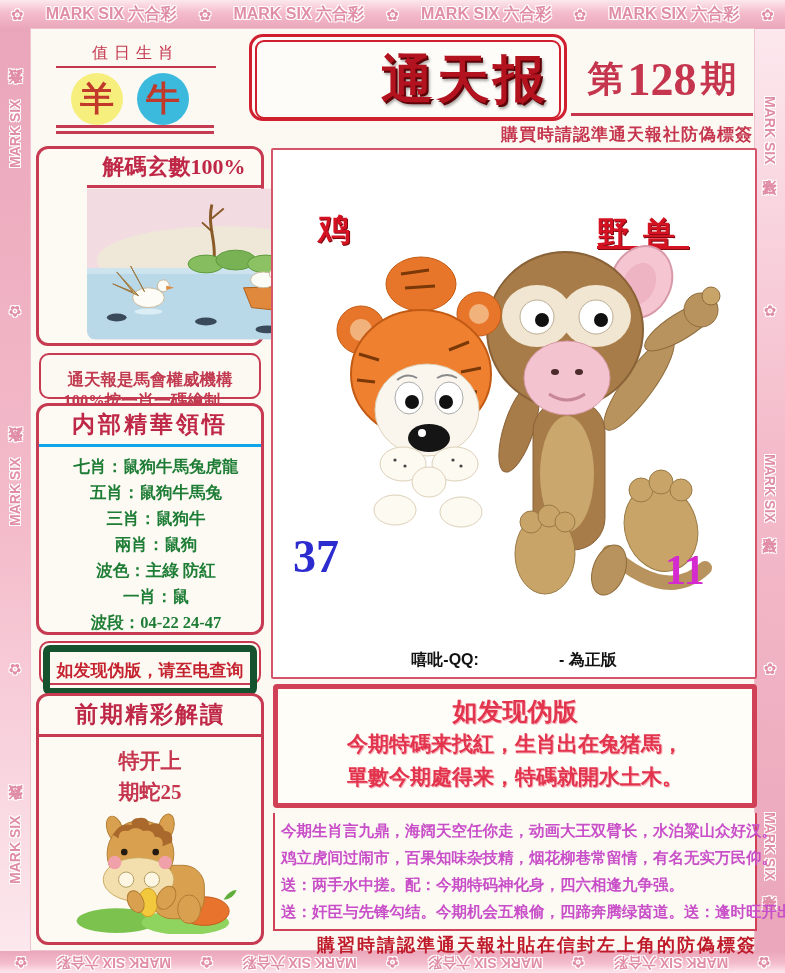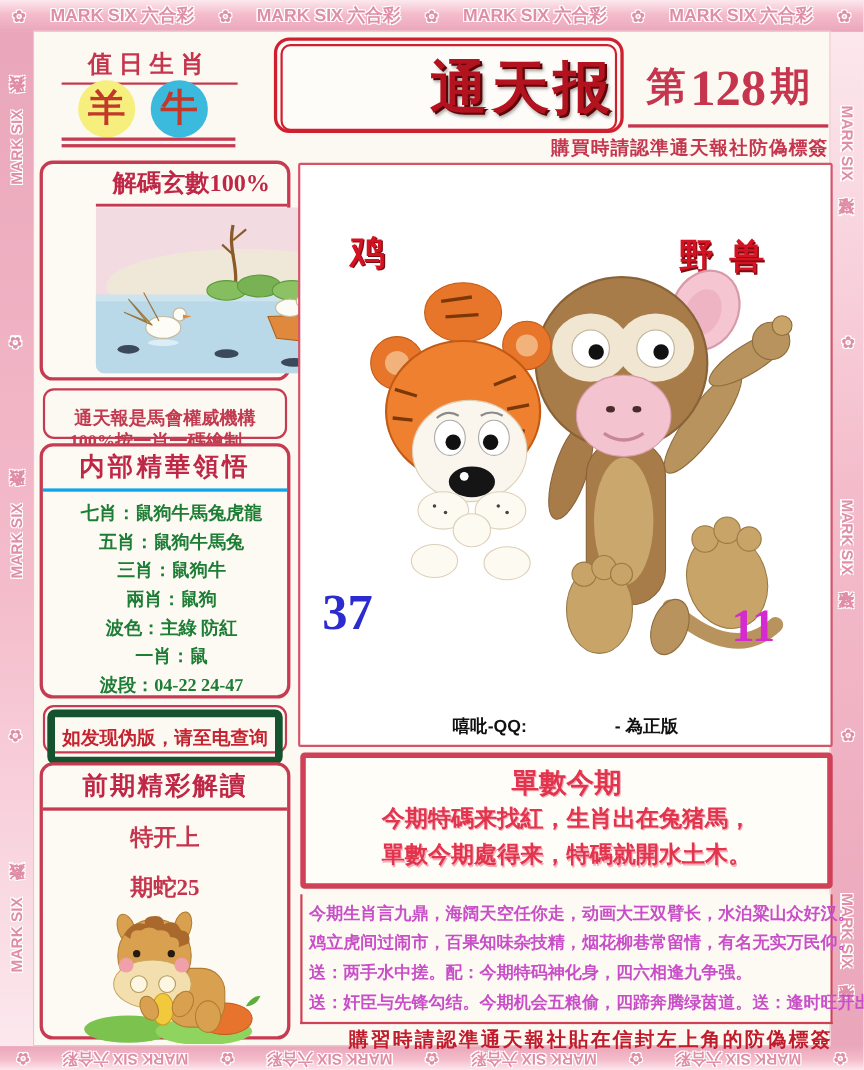--- a/index.html
+++ b/index.html
@@ -27,22 +27,22 @@
   .band .fl{font-size:15px;}
   
   .inner{
     position:absolute;left:30px;top:28px;width:725px;height:923px;
     background:#fcf9f2;border:1px solid #eec3cf;box-sizing:border-box;
   }
   .abs{position:absolute;box-sizing:border-box;}
   .redbox{border:3px solid #c63b52;border-radius:12px;background:#fdfaf4;}
   .red-h{color:#bf2746;font-weight:bold;text-align:center;}
   
-  .duty-label{left:25px;top:14px;width:160px;font-size:22px;color:#c5364e;
-    font-weight:bold;text-align:center;letter-spacing:6px;
+  .duty-label{left:25px;top:14px;width:160px;font-size:16px;color:#c5364e;
+    font-weight:normal;text-align:center;letter-spacing:6px;
     border-bottom:2px solid #c5364e;padding-bottom:2px;}
   .zbadge{width:52px;height:52px;border-radius:50%;color:#c0392b;font-weight:bold;
     font-size:34px;line-height:52px;text-align:center;}
   .dline{left:25px;top:96px;width:158px;height:9px;
     border-top:3px solid #c43b52;border-bottom:3px solid #c43b52;}
   .decode-box{left:5px;top:117px;width:228px;height:200px;padding-left:48px;}
   .decode-title{font-size:22px;line-height:36px;border-bottom:3px solid #c63b52;
     border-radius:9px 9px 0 0;}
   .auth-box{left:8px;top:324px;width:222px;height:46px;border:2px solid #c63b52;
     border-radius:10px;color:#c23a50;font-weight:bold;font-size:16.5px;
@@ -52,21 +52,21 @@
   .essence-rows{padding:7px 0 0 12px;color:#1e7d35;font-weight:bold;font-size:16.5px;line-height:26px;text-align:center;}
   .fake-box{left:8px;top:612px;width:222px;height:44px;border:2px solid #c63b52;border-radius:10px;padding:2px;}
   .fake-in{border:7px solid #14532d;border-radius:7px;height:100%;display:flex;
     align-items:center;justify-content:center;color:#c5232f;font-weight:bold;font-size:17px;}
   .prev-box{left:5px;top:664px;width:228px;height:252px;}
   .prev-title{font-size:23px;line-height:38px;letter-spacing:2px;border-bottom:3px solid #c63b52;}
   .prev-line{color:#c5364e;font-size:21px;font-weight:bold;text-align:center;}
   
   .mast-box{left:218px;top:5px;width:318px;height:87px;border:3px solid #d01f2f;border-radius:14px;padding:3px;background:#fefcf8;}
   .mast-in{border:2px solid #d01f2f;border-radius:9px;height:100%;display:flex;
-    align-items:center;justify-content:flex-end;}
+    align-items:center;justify-content:flex-end;padding-right:10px;}
   .mast-title{font-size:52px;font-weight:bold;color:#b3121f;letter-spacing:4px;
     text-shadow:2px 2px 0 #5e0308,3px 4px 3px rgba(0,0,0,.35);}
   .issue{left:540px;top:18px;width:182px;height:64px;color:#c5364e;text-align:center;
     display:flex;align-items:center;justify-content:center;gap:4px;}
   .issue .cjk{font-size:36px;font-weight:bold;}
   .issue .num{font-size:46px;font-weight:bold;}
   .issue-line{left:540px;top:84px;width:182px;height:3px;background:#c5364e;}
   .buy-notice{left:280px;top:94px;width:442px;text-align:right;color:#c5364e;
     font-weight:bold;font-size:17px;letter-spacing:1px;}
   
@@ -191,21 +191,21 @@
     </div>
   </div>
 
   <div class="abs fake-box">
     <div class="fake-in">如发现伪版，请至电查询</div>
   </div>
 
   <div class="abs redbox prev-box">
     <div class="red-h prev-title">前期精彩解讀</div>
     <div class="prev-line" style="margin-top:10px;">特开上</div>
-    <div class="prev-line" style="margin-top:18px;">期蛇25</div>
+    <div class="prev-line" style="margin-top:3px;">期蛇25</div>
     <svg viewBox="0 0 190 130" width="190" height="124" style="margin:4px auto 0;">
       <ellipse cx="60" cy="116" rx="42" ry="13" fill="#7cc24e"></ellipse>
       <ellipse cx="132" cy="118" rx="46" ry="13" fill="#8fd45e"></ellipse>
       <ellipse cx="152" cy="106" rx="26" ry="15" fill="#e8732c" stroke="#c4581a"></ellipse>
       <path d="M172,94 q6,-10 14,-10 q-4,10 -14,10" fill="#5fae3a"></path>
       <rect x="96" y="58" width="56" height="56" rx="22" fill="#d9a050" stroke="#b07c30"></rect>
       <ellipse cx="136" cy="104" rx="12" ry="15" fill="#d9a050" stroke="#b07c30"></ellipse>
       <ellipse cx="58" cy="20" rx="8" ry="14" fill="#d9a050" stroke="#b07c30" transform="rotate(-18 58 20)"></ellipse>
       <ellipse cx="112" cy="18" rx="8" ry="14" fill="#d9a050" stroke="#b07c30" transform="rotate(14 112 18)"></ellipse>
       <circle cx="85" cy="46" r="35" fill="#d9a050" stroke="#b07c30"></circle>
@@ -231,21 +231,21 @@
   <div class="abs issue">
     <span class="cjk">第</span>
     <span class="num">128</span>
     <span class="cjk">期</span>
   </div>
   <div class="abs issue-line"></div>
   <div class="abs buy-notice">購買時請認準通天報社防偽標簽</div>
 
   <div class="abs pic-box">
     <span class="zl" style="left:45px;top:58px;">鸡</span>
-    <span class="zl" style="left:344px;top:62px;letter-spacing:14px;">野兽</span>
+    <span class="zl" style="left:324px;top:62px;letter-spacing:14px;text-decoration:underline;">野兽</span>
 
     <svg viewBox="0 0 420 400" width="420" height="400" style="position:absolute;left:36px;top:72px;">
 
       <ellipse cx="332" cy="60" rx="30" ry="37" fill="#f5c6d2" stroke="#d89aa8" stroke-width="2" transform="rotate(24 332 60)"></ellipse>
       <ellipse cx="330" cy="62" rx="16" ry="22" fill="#efb4c4" transform="rotate(24 330 62)"></ellipse>
       <ellipse cx="210" cy="206" rx="15" ry="46" fill="#a87c48" stroke="#8a6238" transform="rotate(18 210 206)"></ellipse>
       <ellipse cx="330" cy="162" rx="15" ry="56" fill="#b8935e" stroke="#8f6c3c" transform="rotate(36 330 162)"></ellipse>
       <ellipse cx="372" cy="104" rx="13" ry="42" fill="#b8935e" stroke="#8f6c3c" transform="rotate(58 372 104)"></ellipse>
       <circle cx="392" cy="88" r="17" fill="#b8935e" stroke="#8f6c3c"></circle>
       <circle cx="402" cy="74" r="9" fill="#c8a468" stroke="#8f6c3c"></circle>
@@ -303,21 +303,21 @@
 
     <span class="num-left">37</span>
     <span class="num-right">11</span>
     <div class="qq-line">
       <span>嘻吡-QQ:</span>
       <span>- 為正版</span>
     </div>
   </div>
 
   <div class="abs tips-box">
-    <div class="tips-title">單數今期</div>
+    <div class="tips-title">如发现伪版</div>
     <div class="tips-line">今期特碼来找紅，生肖出在兔猪馬，</div>
     <div class="tips-line">單數今期處得来，特碼就開水土木。</div>
   </div>
 
   <div class="abs poem-box">
     <div class="poem-line">今期生肖言九鼎，海阔天空任你走，动画大王双臂长，水泊粱山众好汉。</div>
     <div class="poem-line">鸡立虎间过闹市，百果知味杂技精，烟花柳巷常留情，有名无实万民仰。</div>
     <div class="poem-line">送：两手水中搓。配：今期特码神化身，四六相逢九争强。</div>
     <div class="poem-line">送：奸臣与先锋勾结。今期机会五粮偷，四蹄奔腾绿茵道。送：逢时旺开出</div>
   </div>

